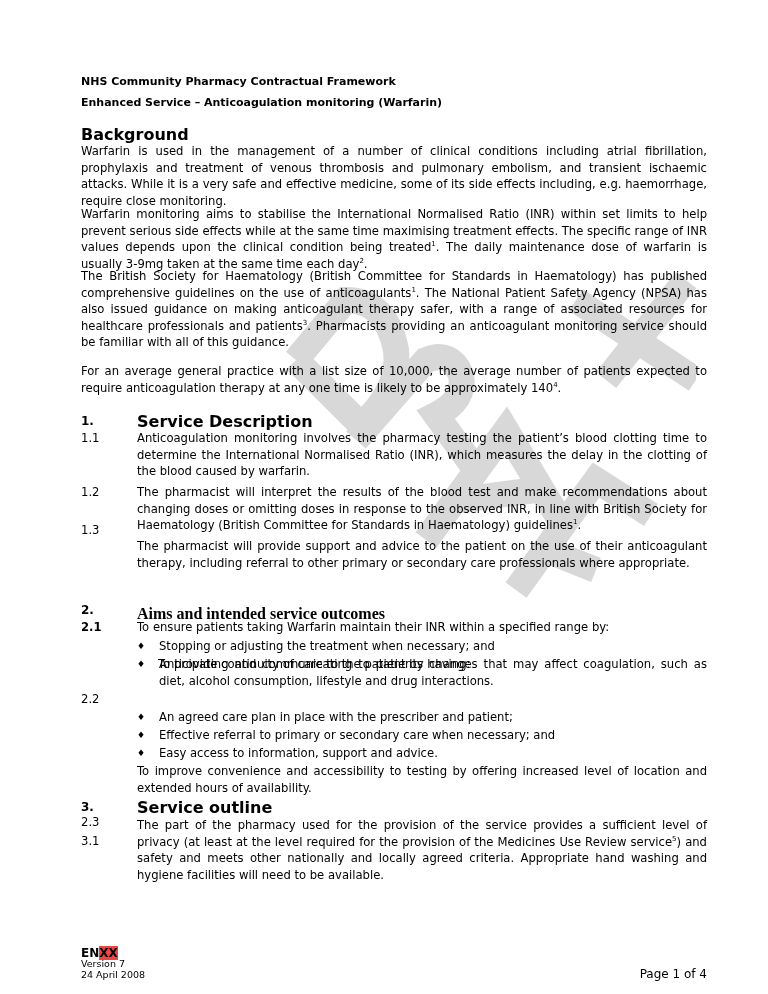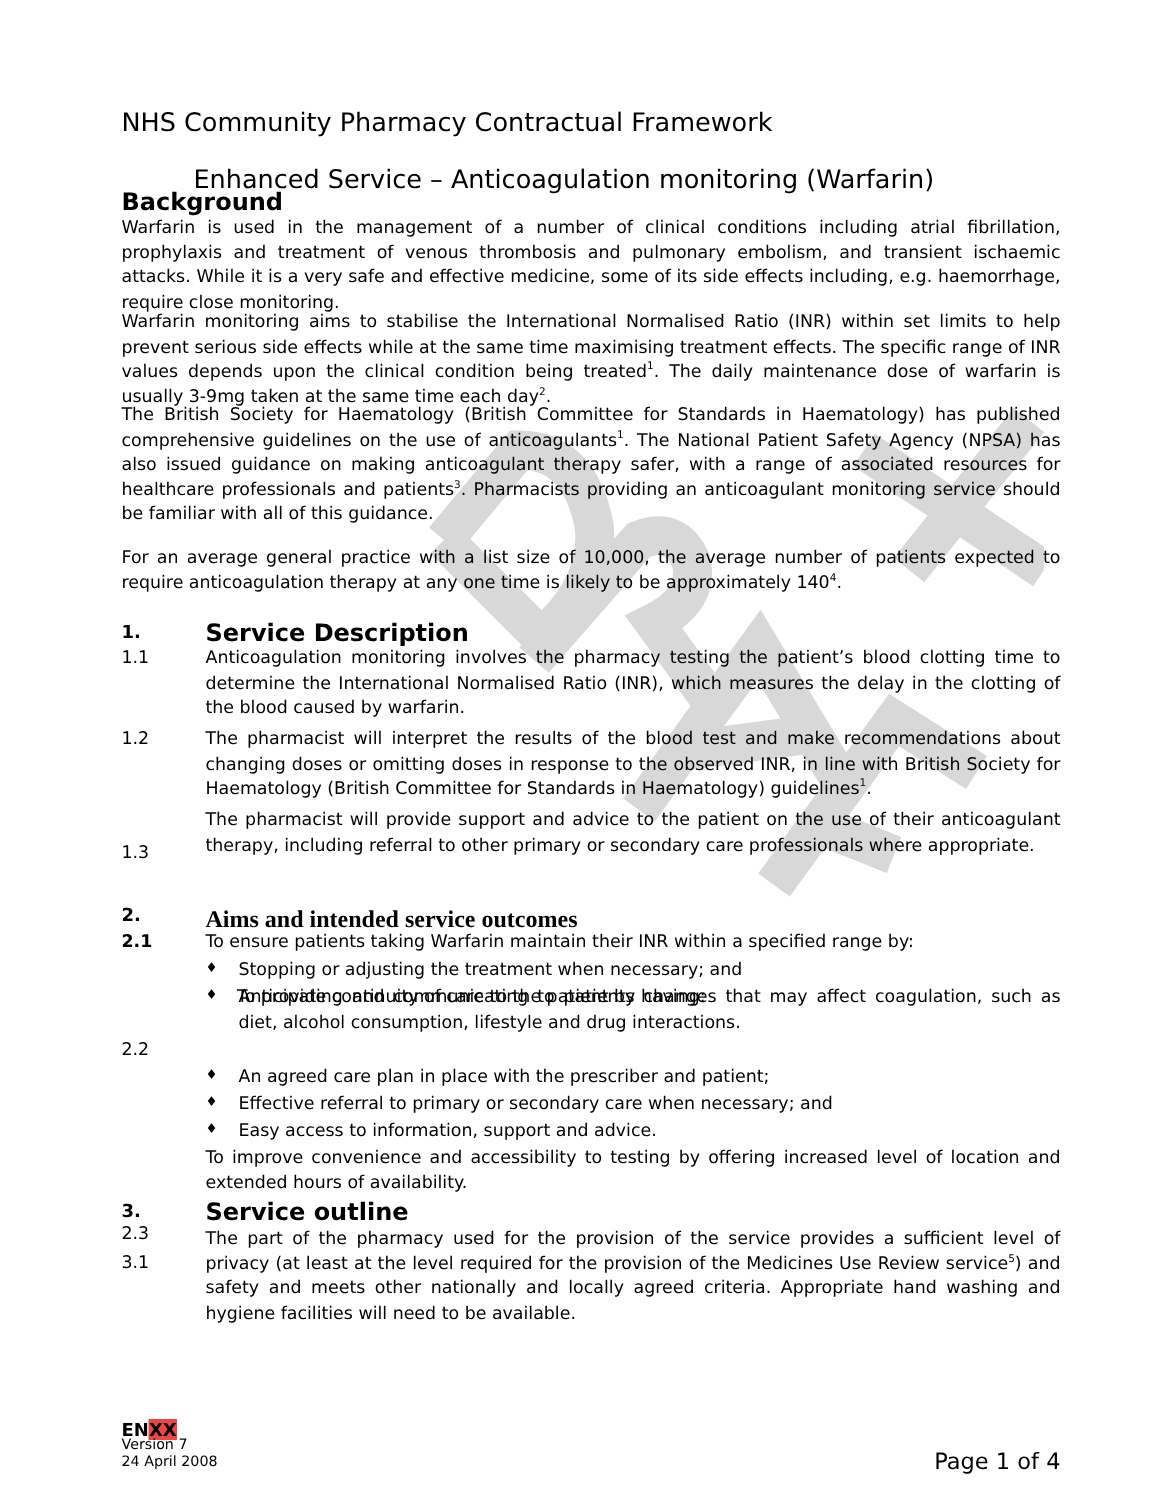--- a/index.html
+++ b/index.html
@@ -1,34 +1,34 @@
 <!DOCTYPE html>
 <html><head>
   <meta charset="utf-8">
   <style>
     html, body { margin: 0; padding: 0; background: #ffffff; }
     body { width: 768px; height: 994px; position: relative; overflow: hidden;
       font-family: "DejaVu Sans", sans-serif; color: #000; }
     .page { position: absolute; left: 81px; top: 0; width: 626px; }
     .watermark { position: absolute; left: 195px; top: 240px; width: 420px; height: 380px; pointer-events: none; z-index: 0; }
     .content { position: relative; z-index: 1; }
-    .title { position: absolute; left: 0; font-weight: normal; font-size: 17px; line-height: 16px; white-space: nowrap; }
+    .title { position: absolute; left: 0; font-weight: bold; font-size: 11px; line-height: 16px; white-space: nowrap; }
     .h { position: absolute; font-weight: bold; font-size: 16px; line-height: 15px; }
     .para { position: absolute; left: 0; width: 626px; font-size: 11.6px; line-height: 16.5px; text-align: justify; }
     .num { position: absolute; left: 0; font-size: 11.6px; line-height: 16.5px; }
     .numb { position: absolute; left: 0; font-size: 12px; line-height: 15px; font-weight: bold; }
     .ind { position: absolute; left: 56px; width: 570px; font-size: 11.6px; line-height: 16.5px; text-align: justify; }
     .bullet { position: absolute; left: 56px; width: 570px; font-size: 11.6px; line-height: 16.5px; }
     .bullet .dia { position: absolute; left: 0; top: 0; font-size: 9px; }
     .bullet .bt { position: absolute; left: 22px; width: 548px; text-align: justify; }
     sup { font-size: 7px; line-height: 0; vertical-align: super; }
     .footer-code { position: absolute; left: 0; top: 946px; font-weight: bold; font-size: 12px; line-height: 14px; }
     .footer-code .hl { background: #ef4444; }
     .footer-small { position: absolute; left: 0; font-size: 9.5px; line-height: 11px; }
-    .footer-page { position: absolute; right: 0; top: 957px; font-size: 15px; line-height: 11px; }
+    .footer-page { position: absolute; right: 0; top: 957px; font-size: 12px; line-height: 11px; }
   </style>
 </head>
 <body>
 
 <div class="page">
 
   <svg class="watermark" viewBox="0 0 420 380">
     <g fill="none" stroke="#d8d8d8" stroke-width="26" stroke-linecap="butt">
 
       <path d="M20 120 L70 60 Q110 60 120 110 Q125 150 85 185 L20 120"></path>
@@ -41,42 +41,42 @@
       <path d="M240 350 L320 240 L375 275"></path>
       <path d="M270 310 L320 330"></path>
 
       <path d="M330 140 L410 40"></path>
       <path d="M300 60 L420 140"></path>
     </g>
   </svg>
 
   <div class="content">
     <div class="title" style="top:74px;">NHS Community Pharmacy Contractual Framework</div>
-    <div class="title" style="top:112px;margin-left:48px;">Enhanced Service – Anticoagulation monitoring (Warfarin)</div>
+    <div class="title" style="top:95px;">Enhanced Service – Anticoagulation monitoring (Warfarin)</div>
 
     <div class="h" style="left:0; top:127px;">Background</div>
 
     <div class="para" style="top:143px;">Warfarin is used in the management of a number of clinical conditions including atrial fibrillation, prophylaxis and treatment of venous thrombosis and pulmonary embolism, and transient ischaemic attacks. While it is a very safe and effective medicine, some of its side effects including, e.g. haemorrhage, require close monitoring.</div>
 
     <div class="para" style="top:206px;"><span>Warfarin monitoring aims to stabilise the International Normalised Ratio (INR) within set limits to help prevent serious side effects while at the same time maximising treatment effects. The specific range of INR values depends upon the clinical condition being treated</span><sup>1</sup><span>. The daily maintenance dose of warfarin is usually 3-9mg taken at the same time each day</span><sup>2</sup><span>.</span></div>
 
     <div class="para" style="top:268px;"><span>The British Society for Haematology (British Committee for Standards in Haematology) has published comprehensive guidelines on the use of anticoagulants</span><sup>1</sup><span>. The National Patient Safety Agency (NPSA) has also issued guidance on making anticoagulant therapy safer, with a range of associated resources for healthcare professionals and patients</span><sup>3</sup><span>. Pharmacists providing an anticoagulant monitoring service should be familiar with all of this guidance.</span></div>
 
     <div class="para" style="top:363px;"><span>For an average general practice with a list size of 10,000, the average number of patients expected to require anticoagulation therapy at any one time is likely to be approximately 140</span><sup>4</sup><span>.</span></div>
 
     <div class="numb" style="top:414px;">1.</div>
     <div class="h" style="left:56px; top:414px;">Service Description</div>
 
     <div class="num" style="top:430px;">1.1</div>
     <div class="ind" style="top:430px;">Anticoagulation monitoring involves the pharmacy testing the patient’s blood clotting time to determine the International Normalised Ratio (INR), which measures the delay in the clotting of the blood caused by warfarin.</div>
 
     <div class="num" style="top:484px;">1.2</div>
     <div class="ind" style="top:484px;"><span>The pharmacist will interpret the results of the blood test and make recommendations about changing doses or omitting doses in response to the observed INR, in line with British Society for Haematology (British Committee for Standards in Haematology) guidelines</span><sup>1</sup><span>.</span></div>
 
-    <div class="num" style="top:560px;text-align:center;">1.3</div>
+    <div class="num" style="top:522px;text-align:center;">1.3</div>
     <div class="ind" style="top:538px;">The pharmacist will provide support and advice to the patient on the use of their anticoagulant therapy, including referral to other primary or secondary care professionals where appropriate.</div>
 
     <div class="numb" style="top:603px;">2.</div>
     <div class="h" style="left:56px; top:606px;font-family:Liberation Serif, serif;">Aims and intended service outcomes</div>
 
     <div class="num" style="top:619px;font-weight:bold;">2.1</div>
     <div class="ind" style="top:619px;">To ensure patients taking Warfarin maintain their INR  within a specified range by:</div>
 
     <div class="bullet" style="top:638px;">
       <span class="dia">♦</span>

